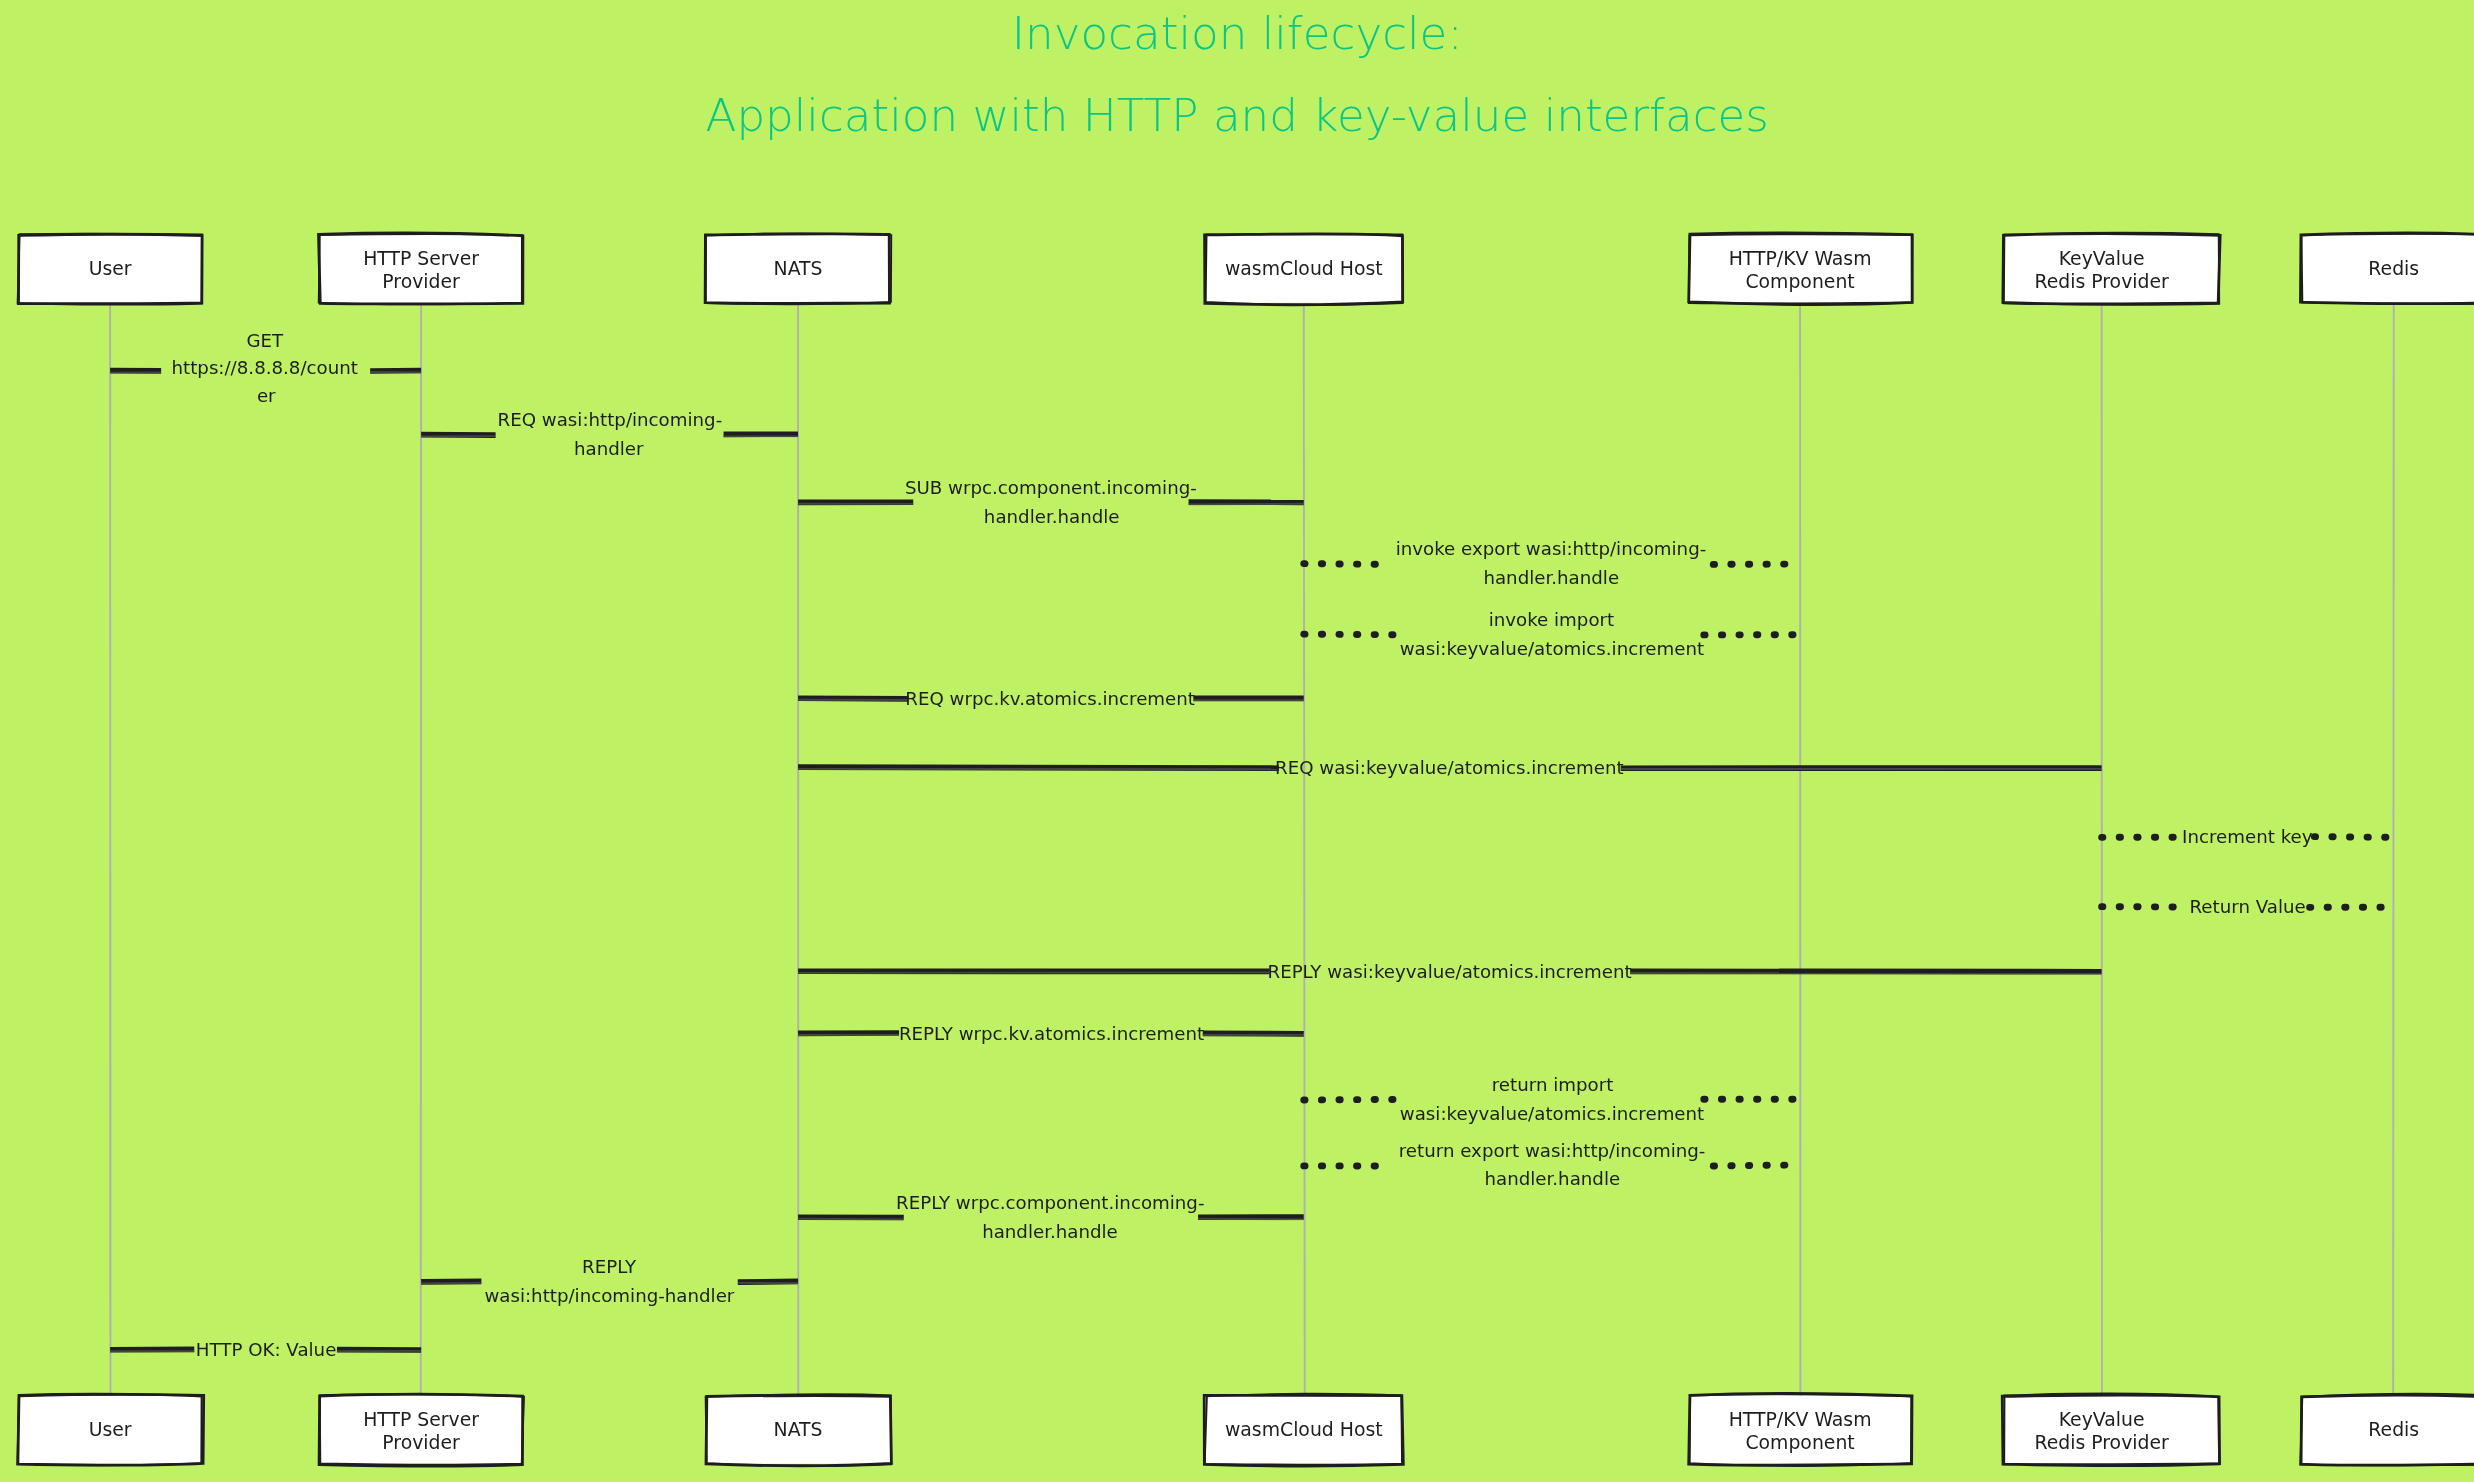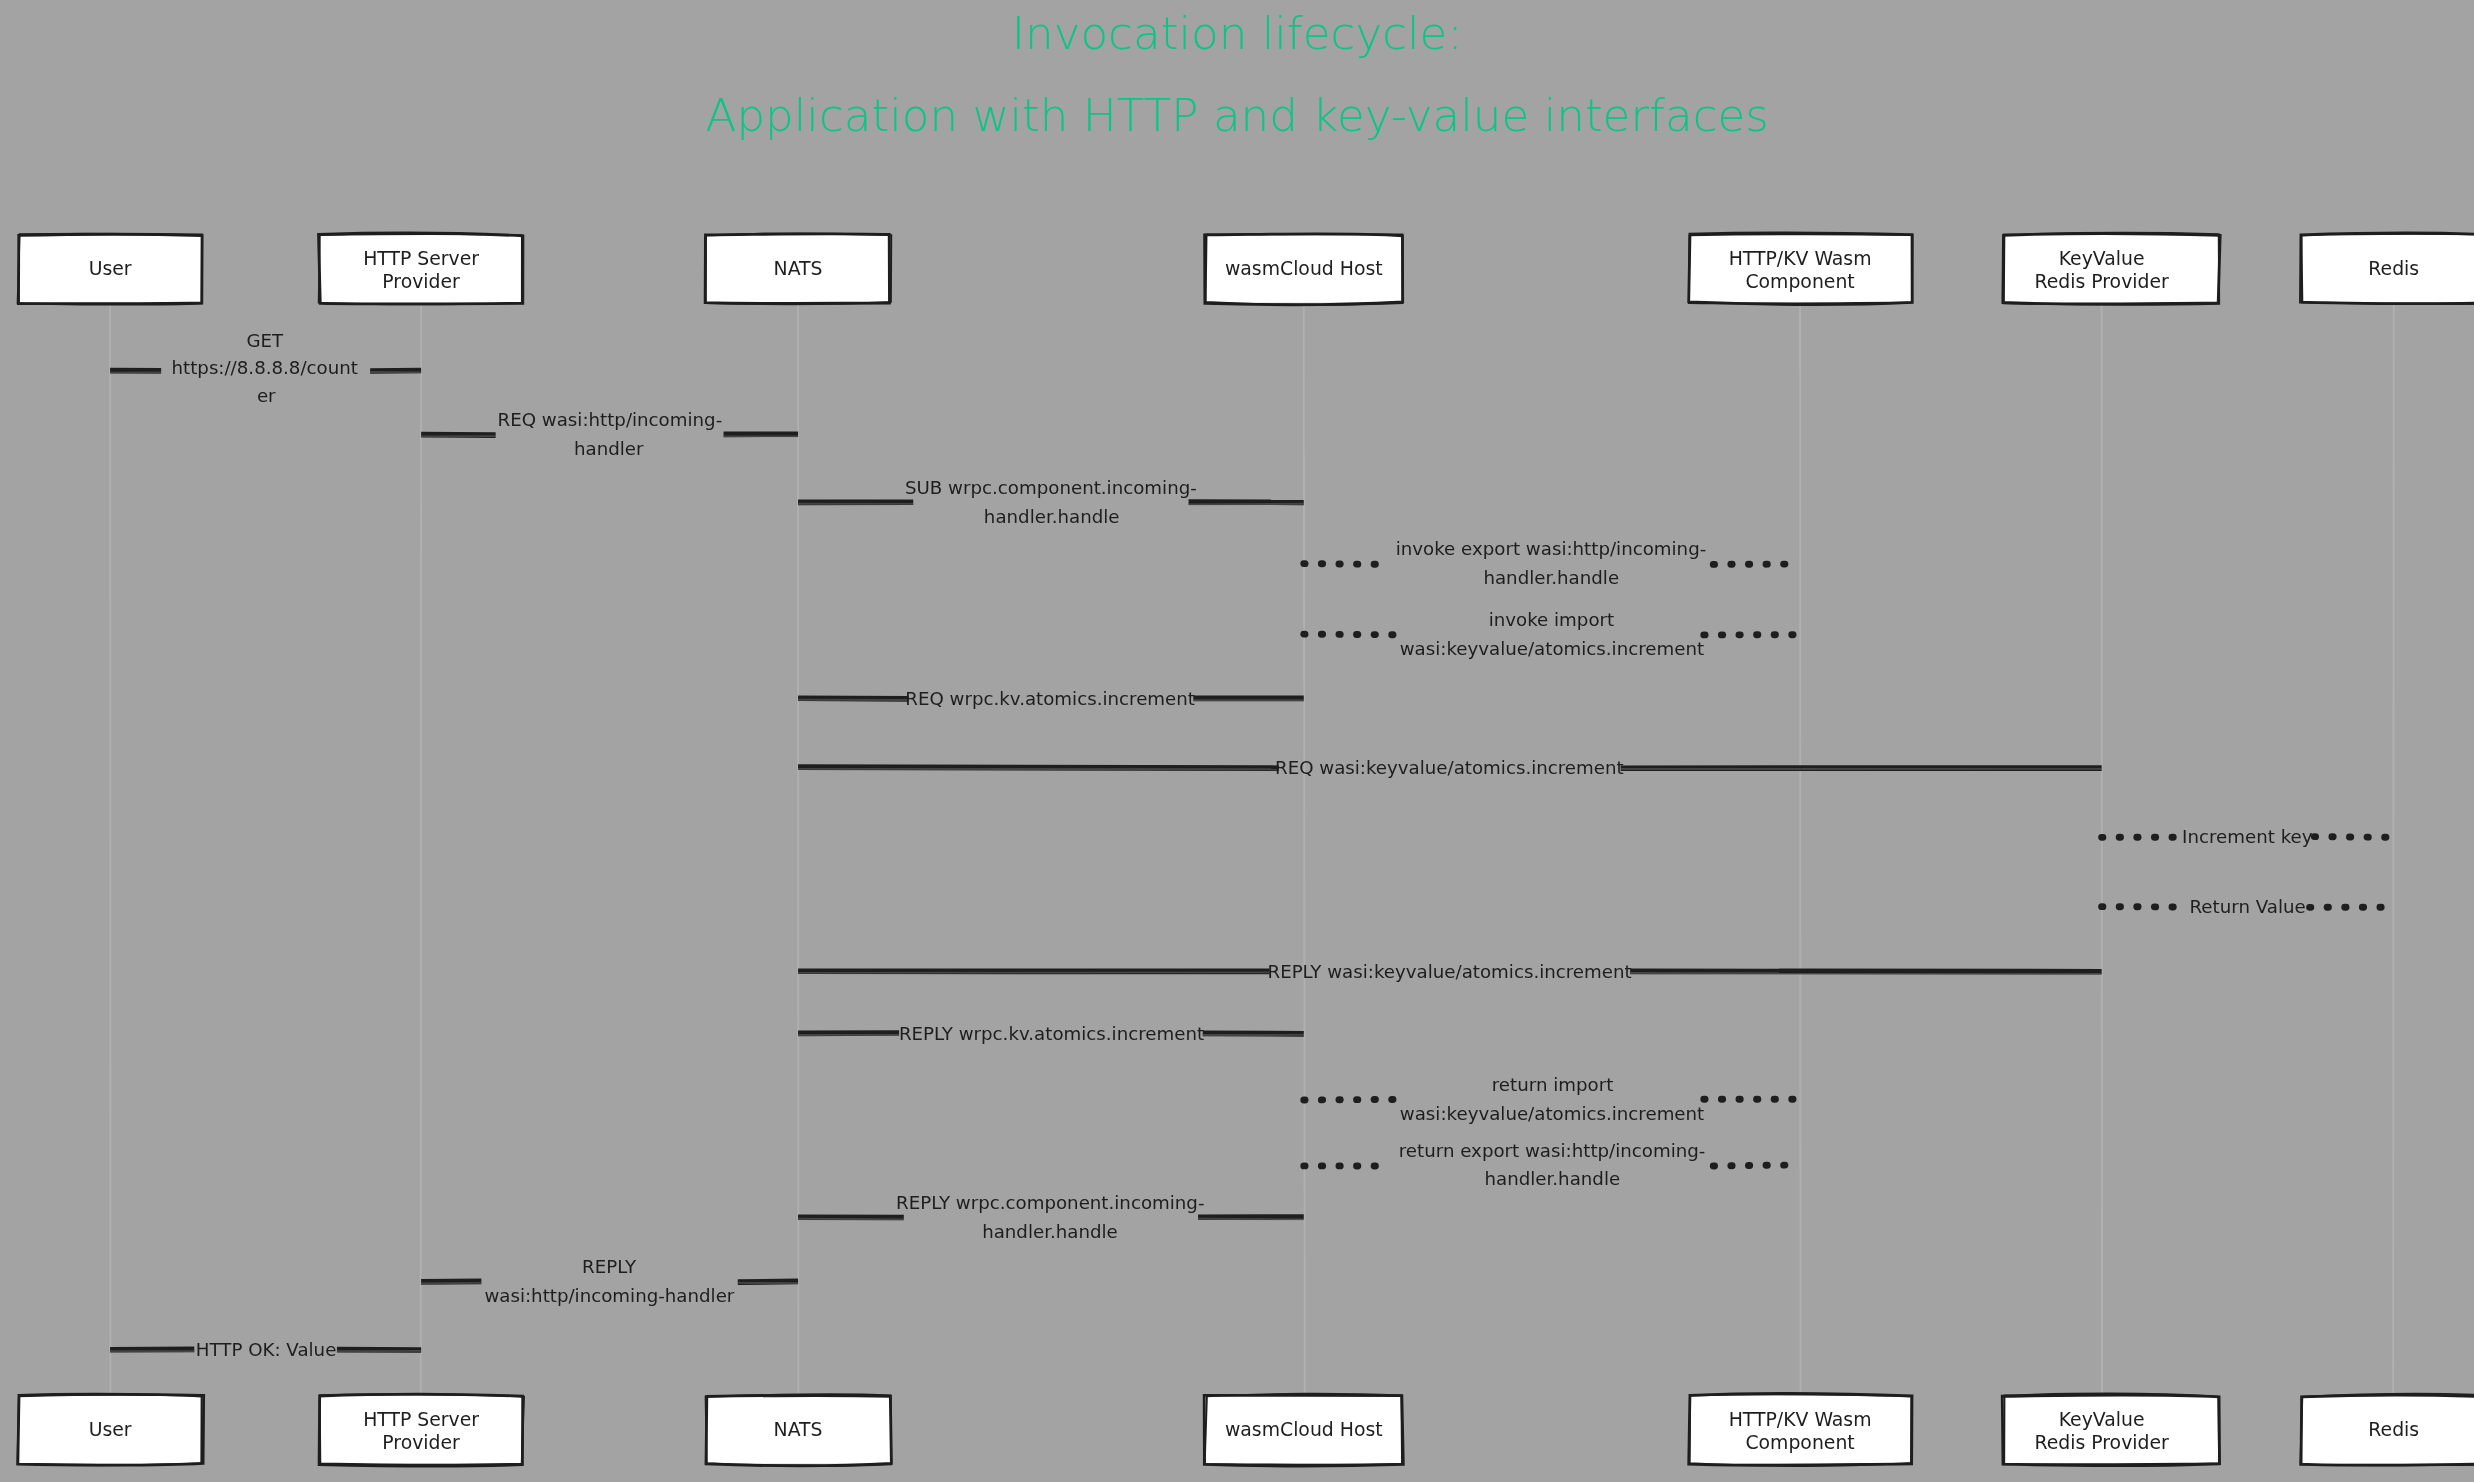--- a/index.html
+++ b/index.html
@@ -7,21 +7,21 @@
     padding: 0;
     background: #ffffff;
   }
   body {
     font-family: "Liberation Sans", sans-serif;
   }
   #canvas {
     position: relative;
     width: 2475px;
     height: 1482px;
-    background: #a3a3a3;
+    background: #bef264;
     overflow: hidden;
   }
   #diagram-svg {
     position: absolute;
     top: 0;
     left: 0;
     width: 2475px;
     height: 1482px;
   }
 </style>

